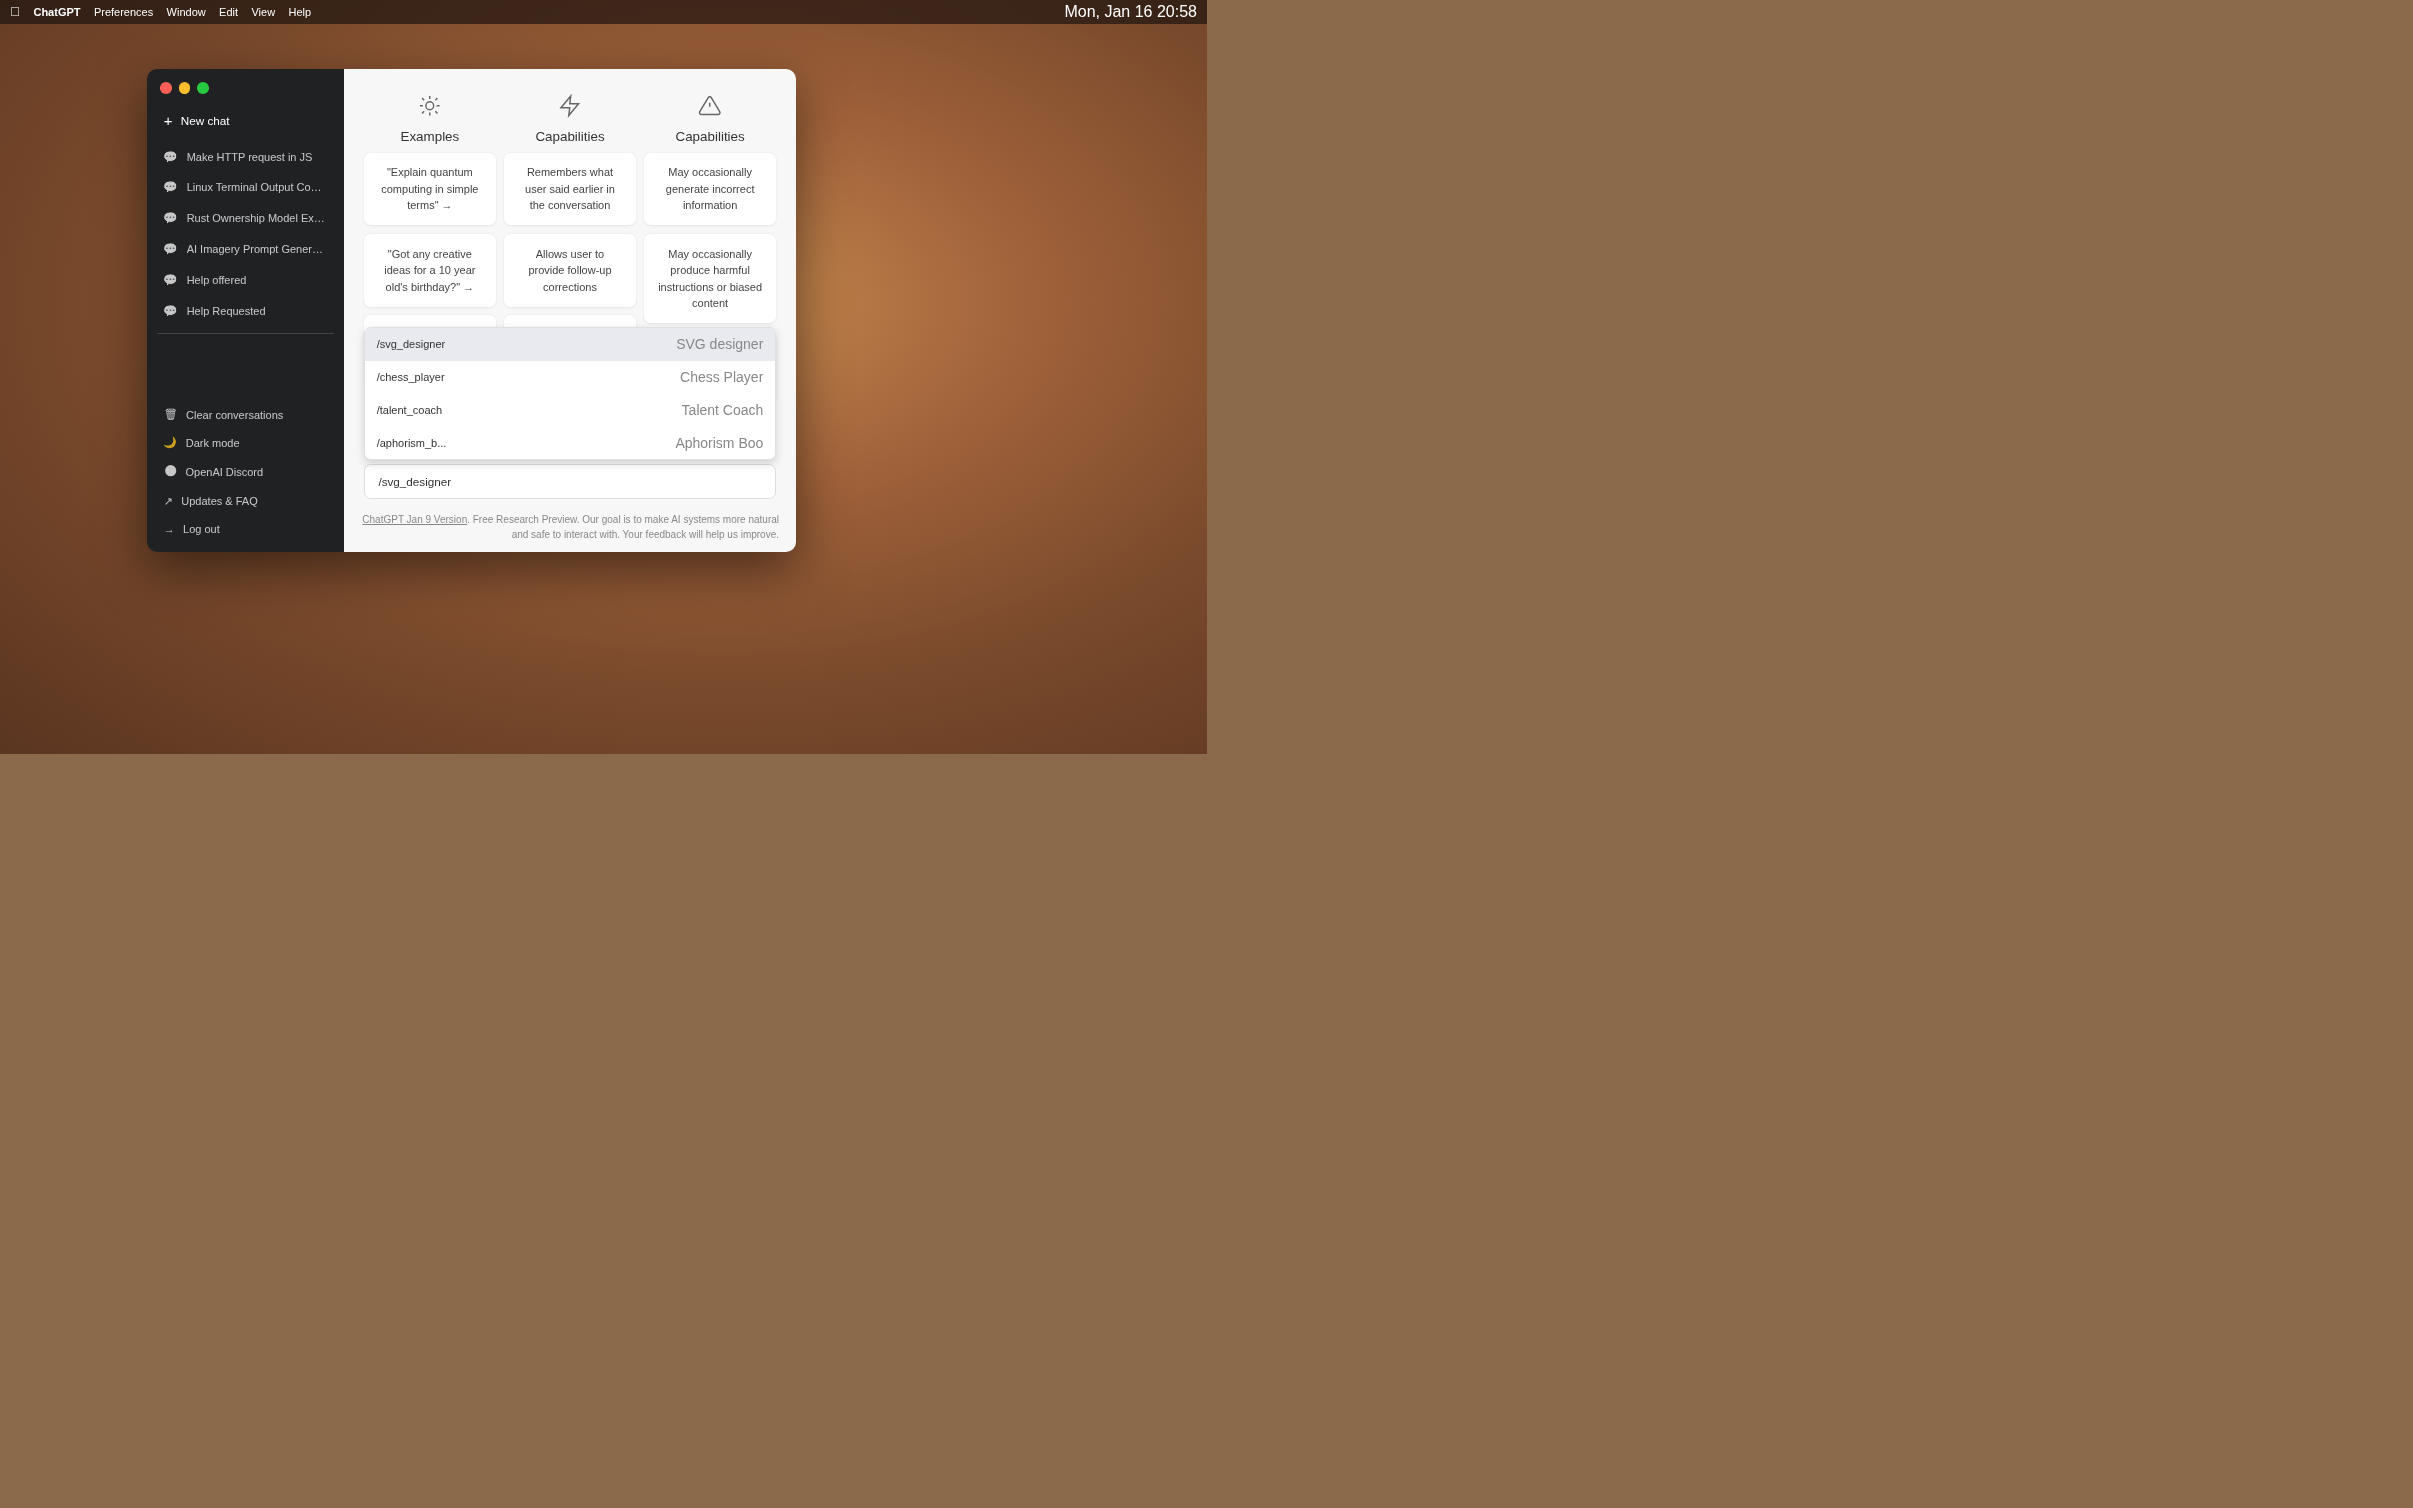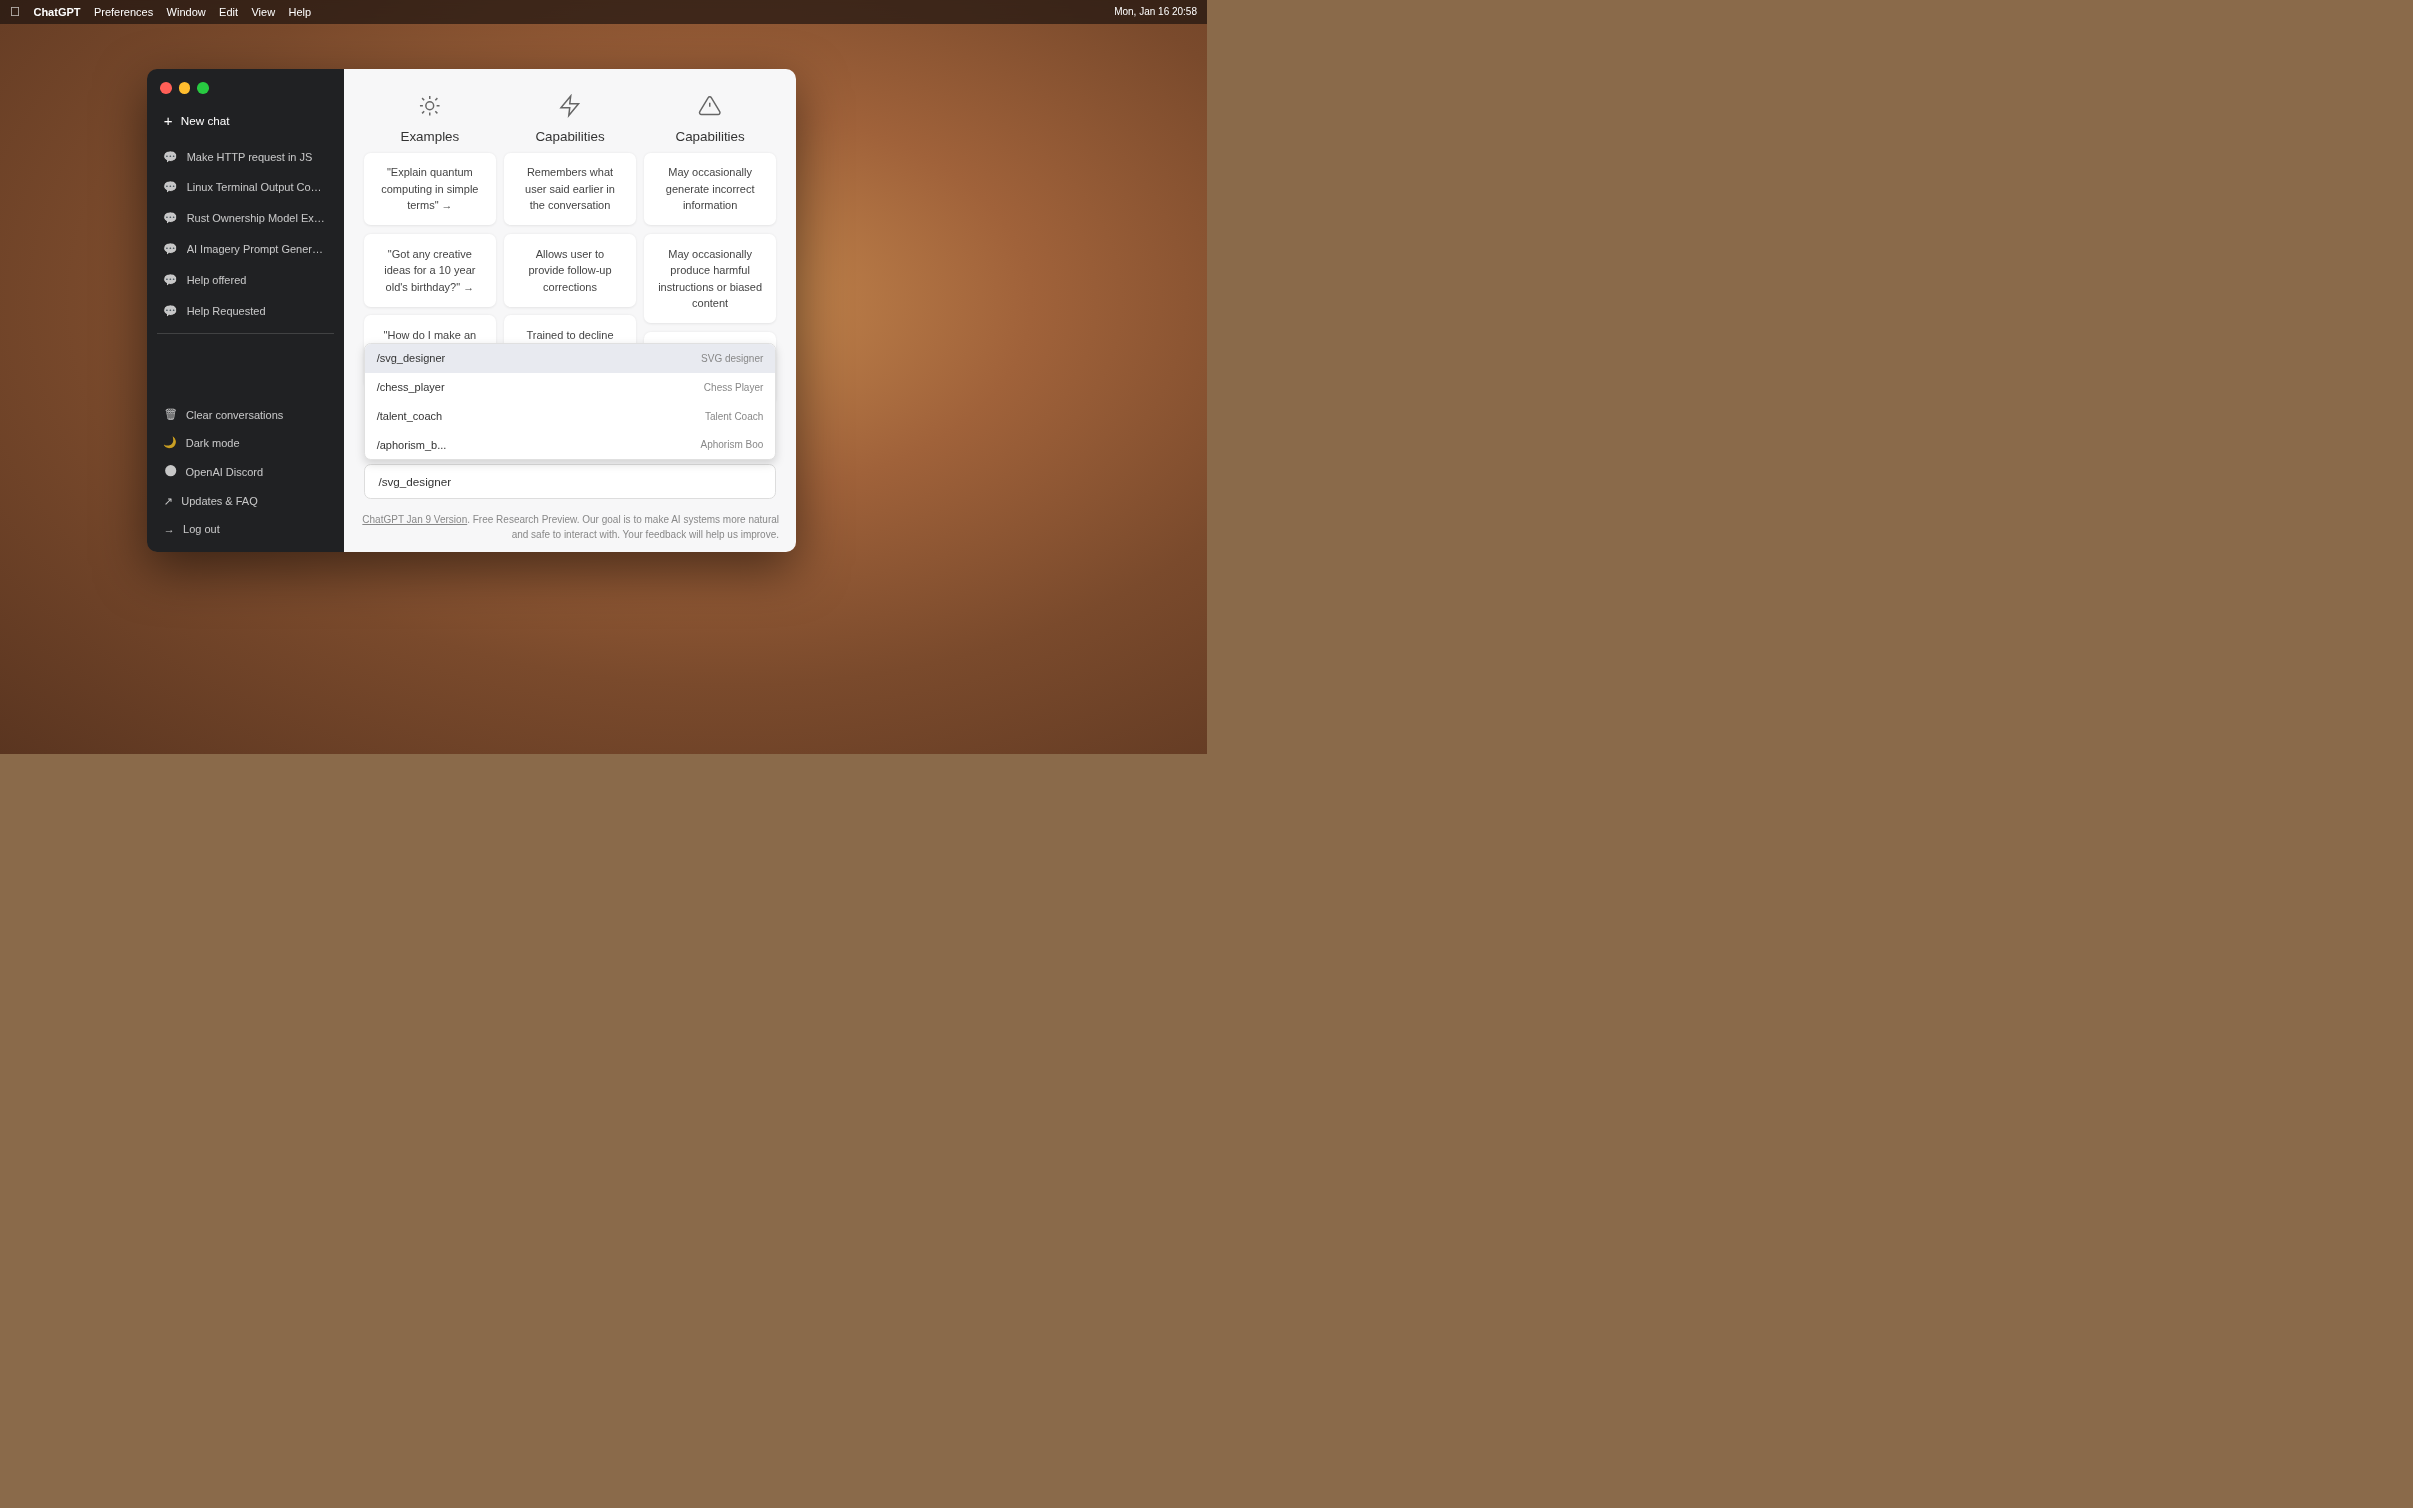--- a/index.html
+++ b/index.html
@@ -41,21 +41,21 @@
     .menubar-left {
       display: flex;
       align-items: center;
       gap: 13.4px;
     }
 
     .menubar-right {
       display: flex;
       align-items: center;
       gap: 8.4px;
-      font-size: 10px;
+      font-size: 16px;
     }
 
     .apple-logo {
       font-size: 13.4px;
     }
 
     .menubar-app {
       font-weight: 600;
     }
 
@@ -267,21 +267,21 @@
       background: #e8eaf0;
     }
 
     .autocomplete-command {
       color: #333;
       font-weight: 500;
     }
 
     .autocomplete-desc {
       color: #888;
-      font-size: 10px;
+      font-size: 14px;
     }
 
     .grid-area {
       padding: 0 20px;
       display: grid;
       grid-template-columns: 1fr 1fr 1fr;
       gap: 8.4px;
     }
 
     .grid-col {

